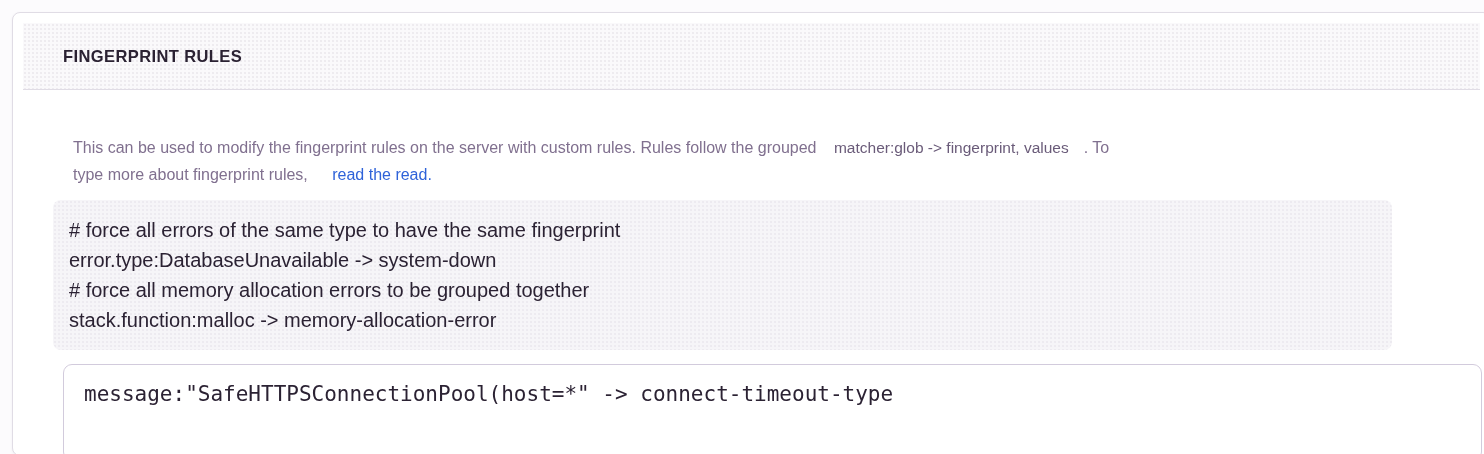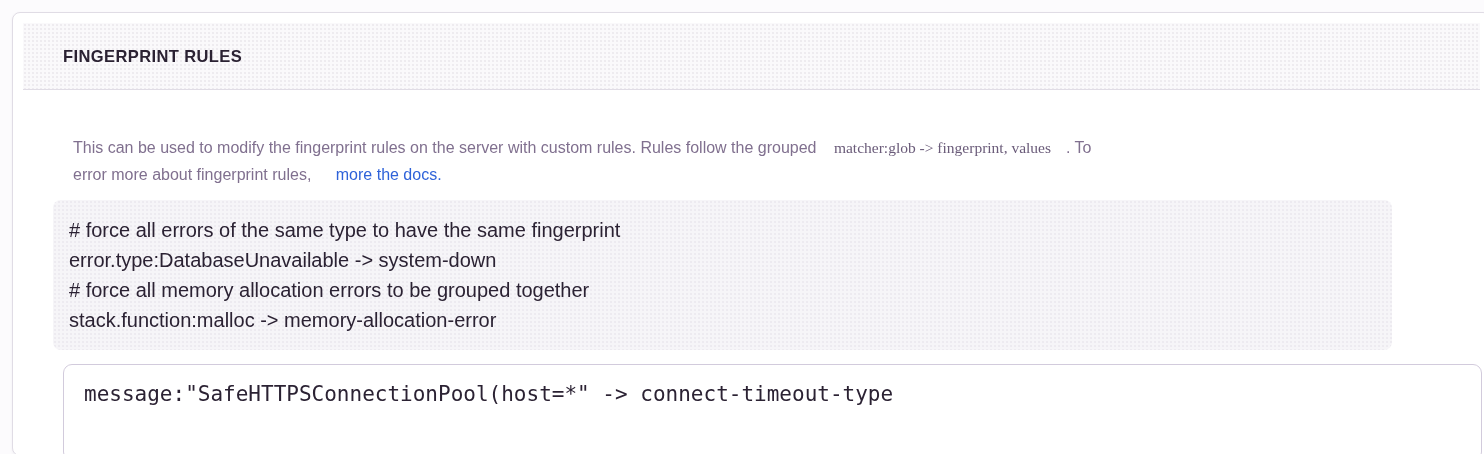--- a/index.html
+++ b/index.html
@@ -40,21 +40,21 @@
     padding: 24px 30px 26px 30px;
   }
   .description {
     font-size: 16px;
     line-height: 27px;
     color: #80708f;
     margin-bottom: 12px;
     max-width: 1420px;
   }
   .inline-code {
-    font-family: Liberation Serif, serif;
+    font-family: Liberation Sans, sans-serif;
     font-size: 15.5px;
     color: #6a5b79;
     margin: 0 5px 0 3px;
   }
   .docs-link {
     color: #2e62d9;
     text-decoration: none;
     cursor: pointer;
   }
   .example {
@@ -90,21 +90,21 @@
   }
 </style>
 </head>
 <body>
 
 <div class="panel">
   <div class="panel-header">
     <span class="panel-title">FINGERPRINT RULES</span>
   </div>
   <div class="panel-body">
-    <p class="description"><span>This can be used to modify the fingerprint rules on the server with custom rules. Rules follow the grouped </span><code class="inline-code">matcher:glob -&gt; fingerprint, values</code><span>. To</span><br><span>error more about fingerprint rules, </span><a href="#" class="docs-link">more the docs.</a></p>
+    <p class="description"><span>This can be used to modify the fingerprint rules on the server with custom rules. Rules follow the grouped </span><code class="inline-code">matcher:glob -&gt; fingerprint, values</code><span>. To</span><br><span>type more about fingerprint rules, </span><a href="#" class="docs-link">read the read.</a></p>
 
     <pre class="example"># force all errors of the same type to have the same fingerprint
 error.type:DatabaseUnavailable -&gt; system-down
 # force all memory allocation errors to be grouped together
 stack.function:malloc -&gt; memory-allocation-error</pre>
 
     <textarea class="rules-input" spellcheck="false" style="">message:"SafeHTTPSConnectionPool(host=*" -&gt; connect-timeout-type</textarea>
   </div>
 </div>
 

